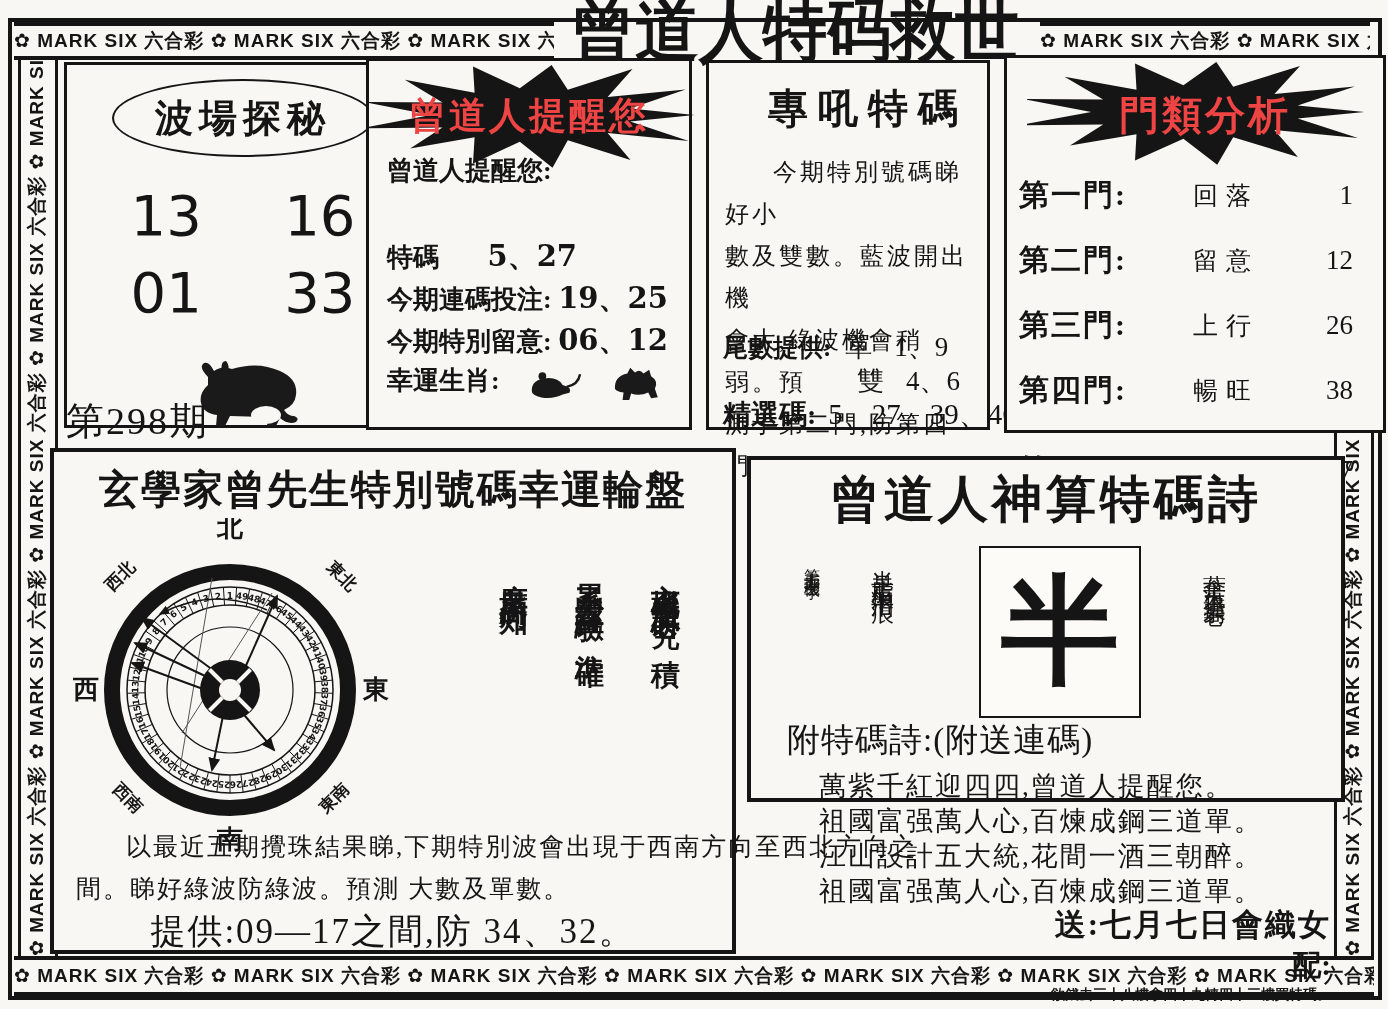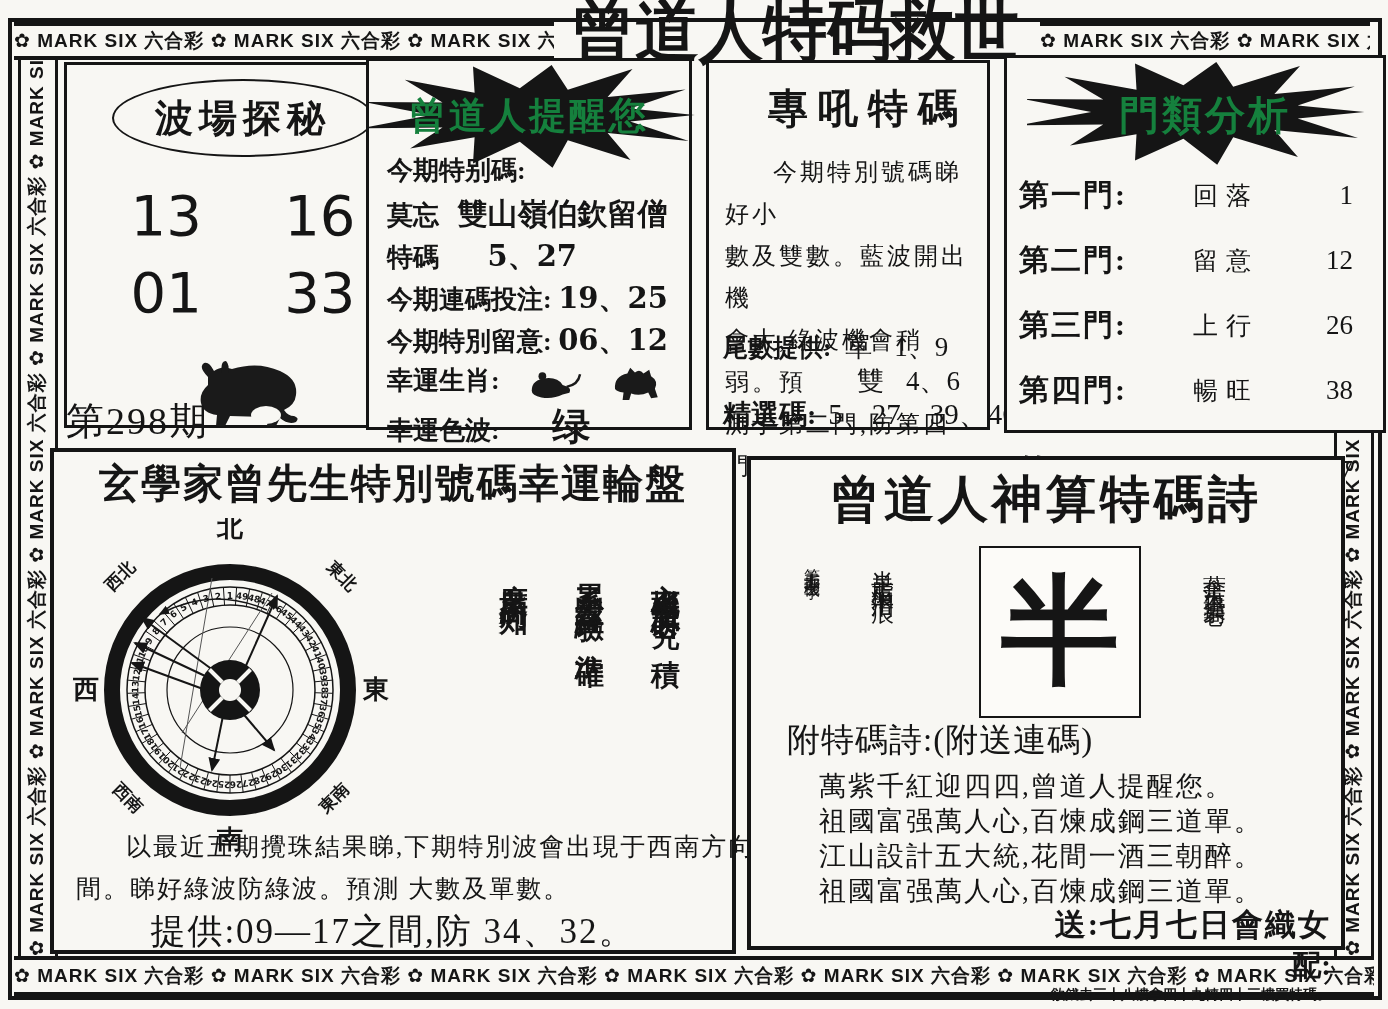--- a/index.html
+++ b/index.html
@@ -25,39 +25,39 @@
   .nbox{position:absolute;border:3px solid #151515;background:#f8f7f3;box-sizing:border-box;}
   
   .oval{margin:14px auto 0;width:258px;height:74px;border:2px solid #151515;border-radius:50%;
         display:flex;align-items:center;justify-content:center;font-size:38px;font-weight:bold;letter-spacing:6px;}
   .bignums{display:flex;justify-content:space-between;width:225px;margin:0 auto;
            font-family:"DejaVu Sans","Liberation Sans",sans-serif;font-size:56px;font-weight:400;}
   .issue{position:absolute;left:66px;top:396px;font-size:38px;letter-spacing:2px;z-index:5;}
   
   .burst-wrap{position:relative;width:100%;height:108px;}
   .burst-wrap svg{position:absolute;left:0;top:0;}
-  .burst-title{position:absolute;left:0;top:30px;width:100%;text-align:center;color:#15803d;
+  .burst-title{position:absolute;left:0;top:30px;width:100%;text-align:center;color:#ef4444;
                font-size:37px;font-weight:bold;letter-spacing:3px;}
   
   .rline{position:absolute;left:18px;right:8px;height:40px;font-weight:bold;font-size:26px;white-space:nowrap;}
   .rline .val{font-weight:bold;font-size:29px;font-family:"DejaVu Serif",serif;}
   .green-big{font-size:38px;margin-left:46px;}
   
   .z-title{margin-top:18px;text-align:center;font-size:40px;font-weight:bold;letter-spacing:10px;padding-left:40px;}
   .z-body{position:absolute;left:16px;right:14px;top:88px;font-size:24px;line-height:42px;letter-spacing:3px;}
   .z-row{position:absolute;left:14px;white-space:nowrap;}
   .z-lab{font-weight:bold;font-size:25px;}
   .z-val{font-size:27px;}
   
   .m-row{position:absolute;left:12px;right:30px;height:50px;display:flex;align-items:center;}
   .m-lab{width:135px;font-weight:bold;font-size:30px;letter-spacing:2px;}
   .m-word{flex:1;font-size:25px;letter-spacing:8px;text-align:center;}
   .m-num{width:55px;font-size:27px;text-align:right;}
   
-  .w-title{margin-top:4px;text-align:center;font-size:40px;font-weight:bold;letter-spacing:2px;}
+  .w-title{margin-top:10px;text-align:center;font-size:40px;font-weight:bold;letter-spacing:2px;}
   .vcol{position:absolute;writing-mode:vertical-rl;text-orientation:upright;font-weight:bold;
         font-size:29px;letter-spacing:6px;}
   .w-para{position:absolute;left:22px;right:20px;font-size:25px;letter-spacing:2px;white-space:nowrap;}
   .w-offer{position:absolute;left:0;right:0;text-align:center;font-size:35px;letter-spacing:2px;}
   
   .p-title{margin-top:6px;text-align:center;font-size:50px;font-weight:bold;letter-spacing:4px;}
   .pcol{position:absolute;writing-mode:vertical-rl;text-orientation:upright;font-size:23px;letter-spacing:5px;}
   .pcol-small{font-size:16px;letter-spacing:2px;}
   .bigchar-box{position:absolute;border:2px solid #151515;display:flex;align-items:center;justify-content:center;
                font-size:118px;font-weight:bold;background:#fcfbf8;}
@@ -105,25 +105,21 @@
   <div class="issue">第298期</div>
 
   <div class="nbox" style="left:366px;top:58px;width:326px;height:372px;">
     <div class="burst-wrap">
       <svg id="burst1" width="326" height="108">
           <polygon points="325.8,54.0 261.1,60.5 319.7,80.0 238.6,71.9 261.5,98.9 198.8,79.2 183.5,106.8 150.8,80.8 104.0,102.4 105.6,76.2 41.1,87.4 73.5,66.5 -8.9,67.4 61.9,54.0 -5.4,40.9 73.5,41.5 35.8,18.7 105.6,31.8 104.0,5.6 150.8,27.2 182.6,4.0 198.8,28.8 263.5,7.9 238.6,36.1 316.6,28.6 261.1,47.5" fill="#151515"></polygon>
         </svg>
       <div class="burst-title">曾道人提醒您</div>
     </div>
     <div class="rline" style="top:92px;">
-      <span>今期特别碼:</span>
-    </div>
-    <div class="rline" style="top:133px;">
-      <span>莫忘</span>
-      <span style="font-size:30px;margin-left:12px;">雙山嶺伯欽留僧</span>
+      <span>曾道人提醒您:</span>
     </div>
     <div class="rline" style="top:176px;">
       <span>特碼</span>
       <span class="val" style="margin-left:42px;">5、27</span>
     </div>
     <div class="rline" style="top:218px;">
       <span>今期連碼投注:</span>
       <span class="val">19、25</span>
     </div>
     <div class="rline" style="top:260px;">
@@ -133,24 +129,20 @@
     <div class="rline" style="top:302px;">
       <span>幸運生肖:</span>
       <svg class="anim-ico" width="58" height="36" viewBox="0 0 60 36">
         <path fill="#1a1a1a" d="M8,26 q0,-12 15,-13 q12,-1 17,7 l5,2 q4,2 2,6 l-7,2 q-10,5 -22,3 q-10,-2 -10,-7 z"></path>
         <path fill="none" stroke="#1a1a1a" stroke-width="2.5" d="M44,22 q12,-2 14,-13"></path>
         <circle fill="#1a1a1a" cx="19" cy="11" r="4"></circle>
       </svg>
       <svg class="anim-ico" width="54" height="38" viewBox="0 0 56 40">
         <path fill="#1a1a1a" d="M8,26 q-1,-13 13,-16 l3,-6 5,5 q5,-4 9,1 l6,-4 2,7 q8,5 4,13 l3,9 -7,1 -3,-6 q-9,4 -18,1 l-2,7 -7,0 1,-8 q-8,-1 -9,-4 z"></path>
       </svg>
-    </div>
-    <div class="rline" style="top:340px;">
-      <span>幸運色波:</span>
-      <span class="green-big">绿</span>
     </div>
   </div>
 
   <div class="nbox" style="left:706px;top:60px;width:284px;height:370px;">
     <div class="z-title">專吼特碼</div>
     <div class="z-body">
       <div style="text-indent:2em;">今期特別號碼睇好小</div>
       <div>數及雙數。藍波開出機</div>
       <div>會大,綠波機會稍弱。預</div>
       <div>測于第二門,防第四門。</div>
@@ -341,21 +333,21 @@
         </svg>
     </div>
     <div class="vcol" style="left:592px;top:108px;height:280px;">玄機學潛心研究、積</div>
     <div class="vcol" style="left:516px;top:108px;height:280px;">累了豐富經驗、準確</div>
     <div class="vcol" style="left:440px;top:108px;height:280px;">度衆所周知·</div>
     <div class="w-para" style="top:378px;text-indent:2em;">以最近五期攪珠結果睇,下期特別波會出現于西南方向至西北方向之</div>
     <div class="w-para" style="top:420px;">間。睇好綠波防綠波。預測 大數及單數。</div>
     <div class="w-offer" style="top:456px;">提供:09—17之間,防 34、32。</div>
   </div>
 
-  <div class="nbox" style="left:747px;top:456px;width:598px;height:494px;border-width:4px;">
+  <div class="nbox" style="left:747px;top:456px;width:598px;height:346px;border-width:4px;">
     <div class="p-title">曾道人神算特碼詩</div>
     <div class="pcol pcol-small" style="left:50px;top:96px;height:145px;">第七十五期玄機字</div>
     <div class="pcol" style="left:116px;top:92px;height:160px;">半是脂痕半泪痕</div>
     <div class="bigchar-box" style="left:228px;top:86px;width:158px;height:168px;">
       <span>半</span>
     </div>
     <div class="pcol" style="left:448px;top:96px;height:160px;">蒼茫古木追窮巷</div>
     <div class="p-sub" style="top:258px;">附特碼詩:(附送連碼)</div>
     <div class="p-line" style="top:308px;">萬紫千紅迎四四,曾道人提醒您。</div>
     <div class="p-line" style="top:343px;">祖國富强萬人心,百煉成鋼三道單。</div>

